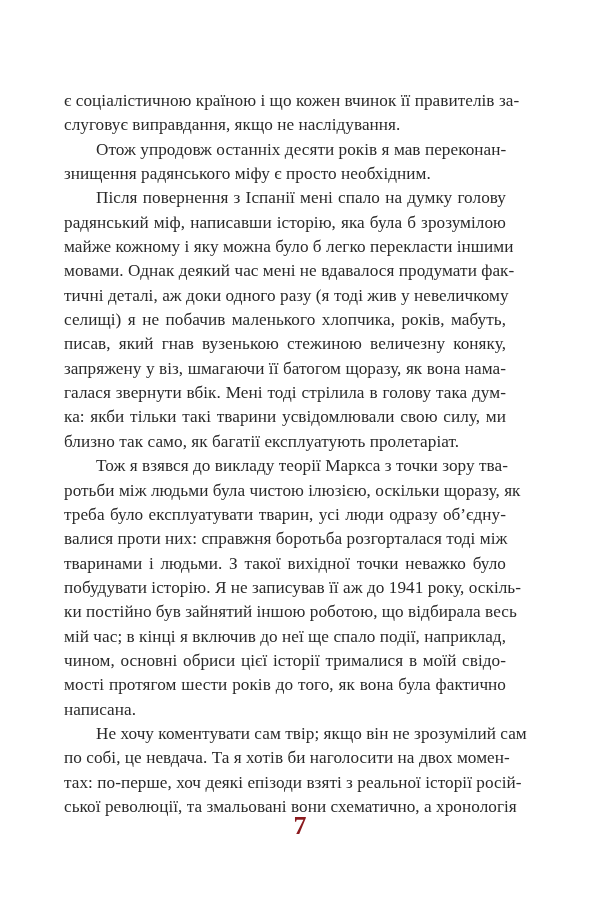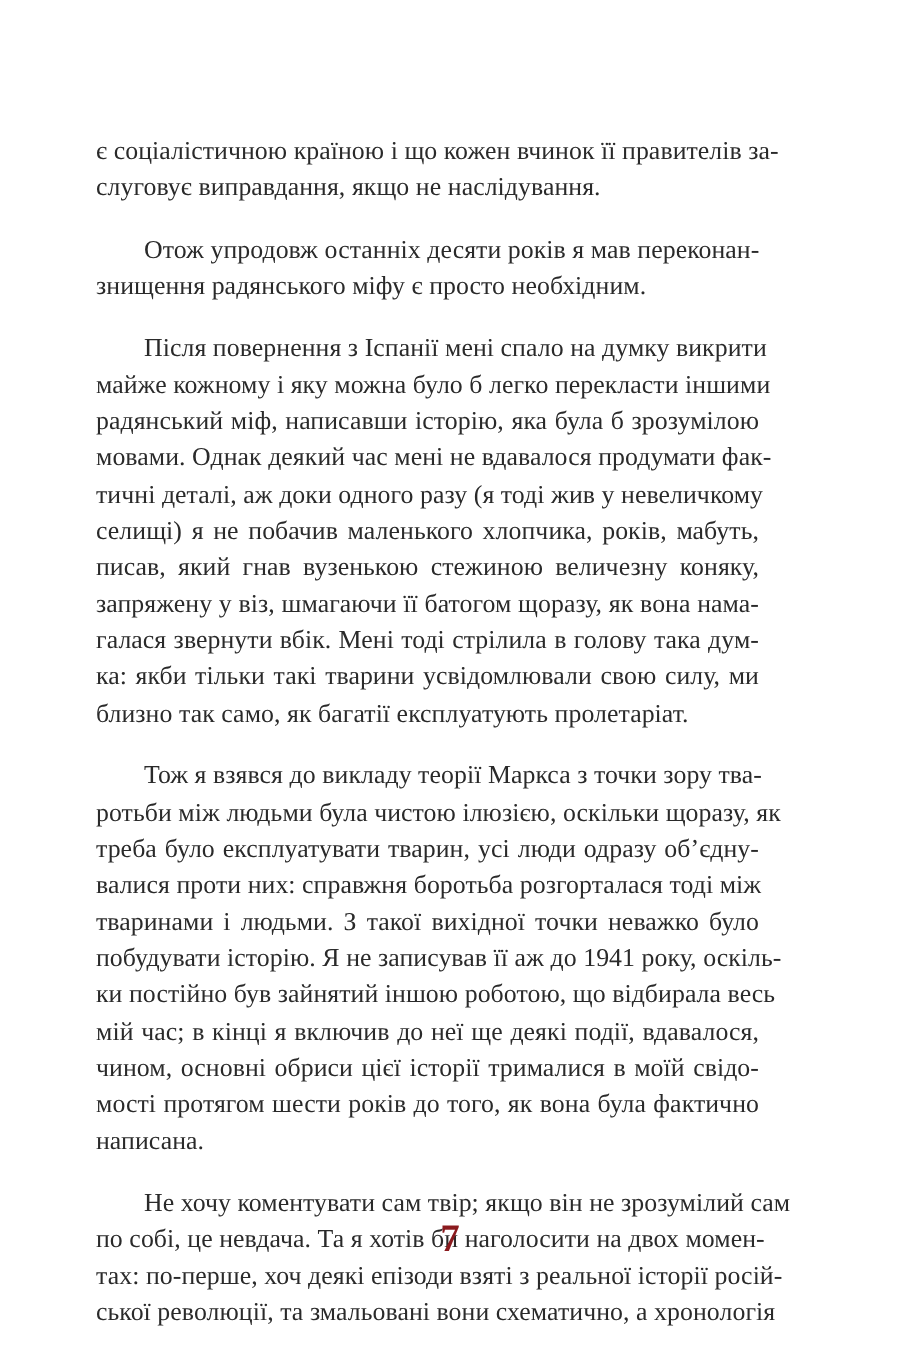--- a/index.html
+++ b/index.html
@@ -40,21 +40,20 @@
       overflow: visible;
       font-family: "Liberation Serif", "DejaVu Serif", serif;
       font-size: 17.2px;
       letter-spacing: 0.05px;
     }
     .line.last {
       text-align-last: left;
     }
     .line.indent {
       padding-left: 32px;
-      margin-top: 17px;
     }
     .page-number {
       position: absolute;
       left: 0;
       width: 600px;
       top: 811px;
       text-align: center;
       font-family: "Liberation Serif", "DejaVu Serif", serif;
       font-weight: bold;
       font-size: 26px;
@@ -71,42 +70,42 @@
       <span class="line">є соціалістичною країною і що кожен вчинок її правителів за-</span>
       <span class="line last">слуговує виправдання, якщо не наслідування.</span>
     </div>
 
     <div>
       <span class="line indent">Отож упродовж останніх десяти років я мав переконан-</span>
       <span class="line last">знищення радянського міфу є просто необхідним.</span>
     </div>
 
     <div>
-      <span class="line indent">Після повернення з Іспанії мені спало на думку викрити</span>
+      <span class="line indent">Після повернення з Іспанії мені спало на думку голову</span>
+      <span class="line">радянський міф, написавши історію, яка була б зрозумілою</span>
       <span class="line">майже кожному і яку можна було б легко перекласти іншими</span>
-      <span class="line">радянський міф, написавши історію, яка була б зрозумілою</span>
       <span class="line">мовами. Однак деякий час мені не вдавалося продумати фак-</span>
       <span class="line">тичні деталі, аж доки одного разу (я тоді жив у невеличкому</span>
       <span class="line">селищі) я не побачив маленького хлопчика, років, мабуть,</span>
       <span class="line">писав, який гнав вузенькою стежиною величезну коняку,</span>
       <span class="line">запряжену у віз, шмагаючи її батогом щоразу, як вона нама-</span>
       <span class="line">галася звернути вбік. Мені тоді стрілила в голову така дум-</span>
       <span class="line">ка: якби тільки такі тварини усвідомлювали свою силу, ми</span>
       <span class="line last">близно так само, як багатії експлуатують пролетаріат.</span>
     </div>
 
     <div>
       <span class="line indent">Тож я взявся до викладу теорії Маркса з точки зору тва-</span>
       <span class="line">ротьби між людьми була чистою ілюзією, оскільки щоразу, як</span>
       <span class="line">треба було експлуатувати тварин, усі люди одразу об’єдну-</span>
       <span class="line">валися проти них: справжня боротьба розгорталася тоді між</span>
       <span class="line">тваринами і людьми. З такої вихідної точки неважко було</span>
       <span class="line">побудувати історію. Я не записував її аж до 1941 року, оскіль-</span>
       <span class="line">ки постійно був зайнятий іншою роботою, що відбирала весь</span>
-      <span class="line">мій час; в кінці я включив до неї ще деякі події, вдавалося,</span>
+      <span class="line">мій час; в кінці я включив до неї ще спало події, наприклад,</span>
       <span class="line">чином, основні обриси цієї історії трималися в моїй свідо-</span>
       <span class="line">мості протягом шести років до того, як вона була фактично</span>
       <span class="line last">написана.</span>
     </div>
 
     <div>
       <span class="line indent">Не хочу коментувати сам твір; якщо він не зрозумілий сам</span>
       <span class="line">по собі, це невдача. Та я хотів би наголосити на двох момен-</span>
       <span class="line">тах: по-перше, хоч деякі епізоди взяті з реальної історії росій-</span>
       <span class="line">ської революції, та змальовані вони схематично, а хронологія</span>

